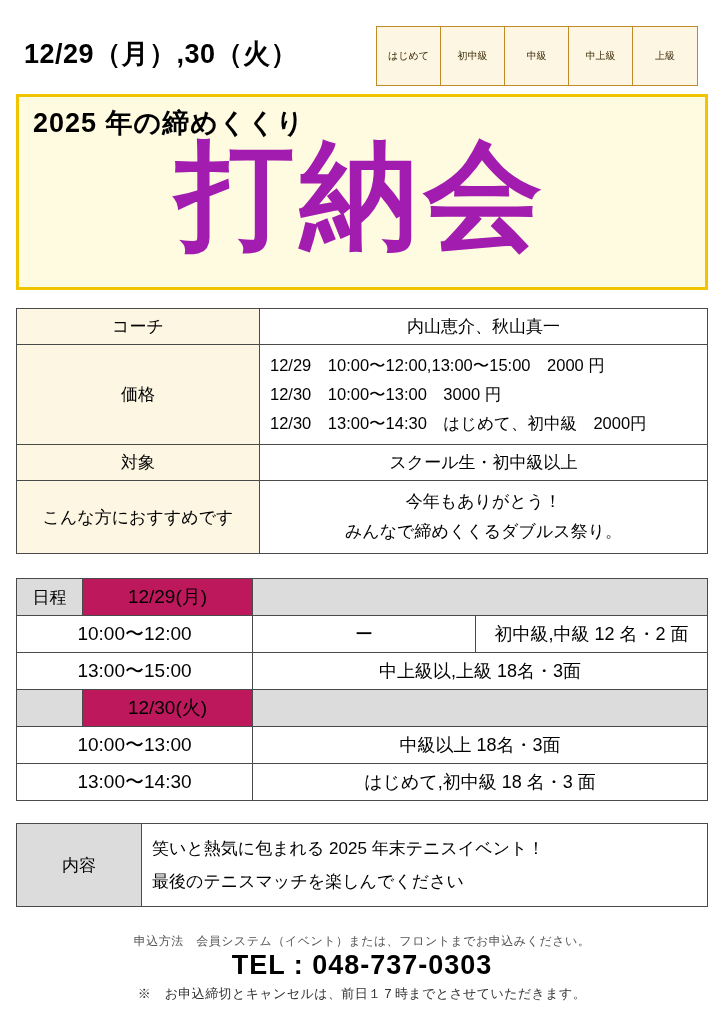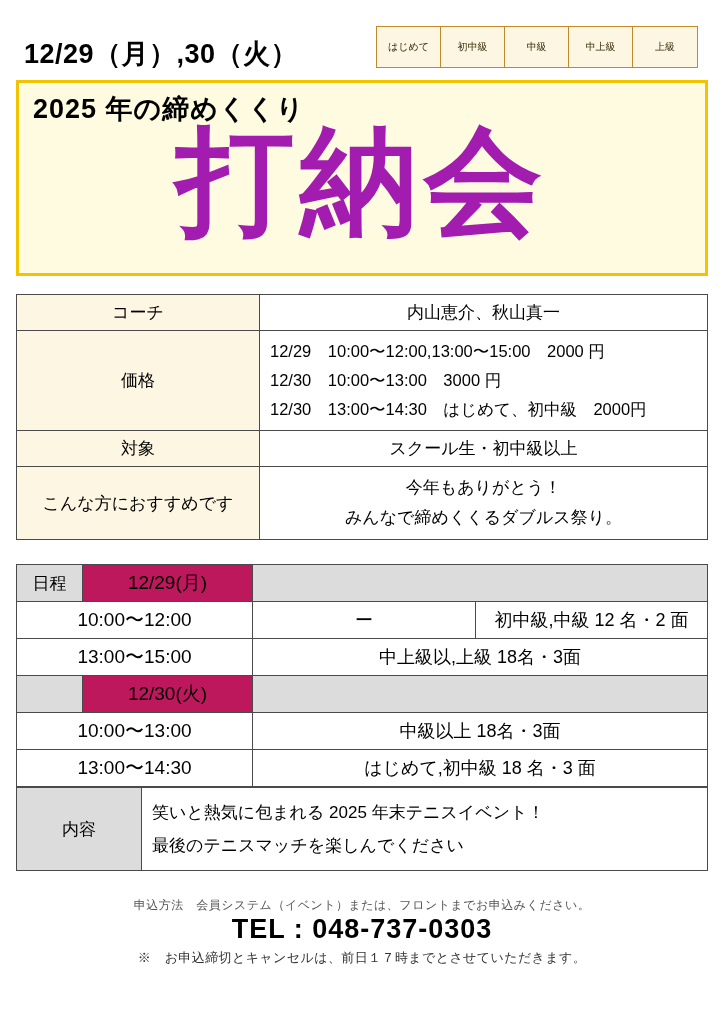--- a/index.html
+++ b/index.html
@@ -39,21 +39,21 @@
     padding-top: 10px;
   }
   .levels {
     display: flex;
     border: 1px solid #c08a2a;
     background: #fdf6e3;
     margin-right: 10px;
   }
   .level-cell {
     width: 64px;
-    height: 40px;
+    height: 58px;
     border-right: 1px solid #c08a2a;
     display: flex;
     align-items: center;
     justify-content: center;
     font-size: 10px;
     line-height: 12px;
     text-align: center;
     color: #3a2a06;
     box-sizing: border-box;
   }
@@ -151,20 +151,21 @@
   }
   .sched-table td.blank {
     background: #dcdcdc;
   }
   .sched-table td.time {
     font-size: 19px;
   }
 
   
   .content-table {
+    margin-top: 22px;
     table-layout: fixed;
   }
   .content-table td {
     border: 1px solid #4a4a4a;
     font-size: 17px;
     padding: 8px 10px;
     vertical-align: middle;
   }
   .content-table td.label {
     background: #dcdcdc;

